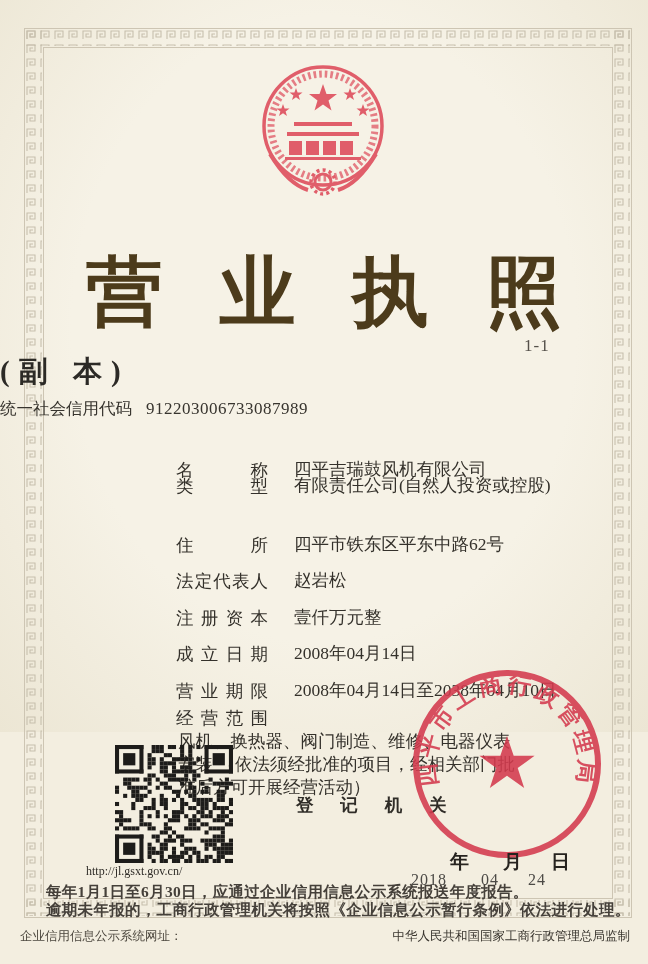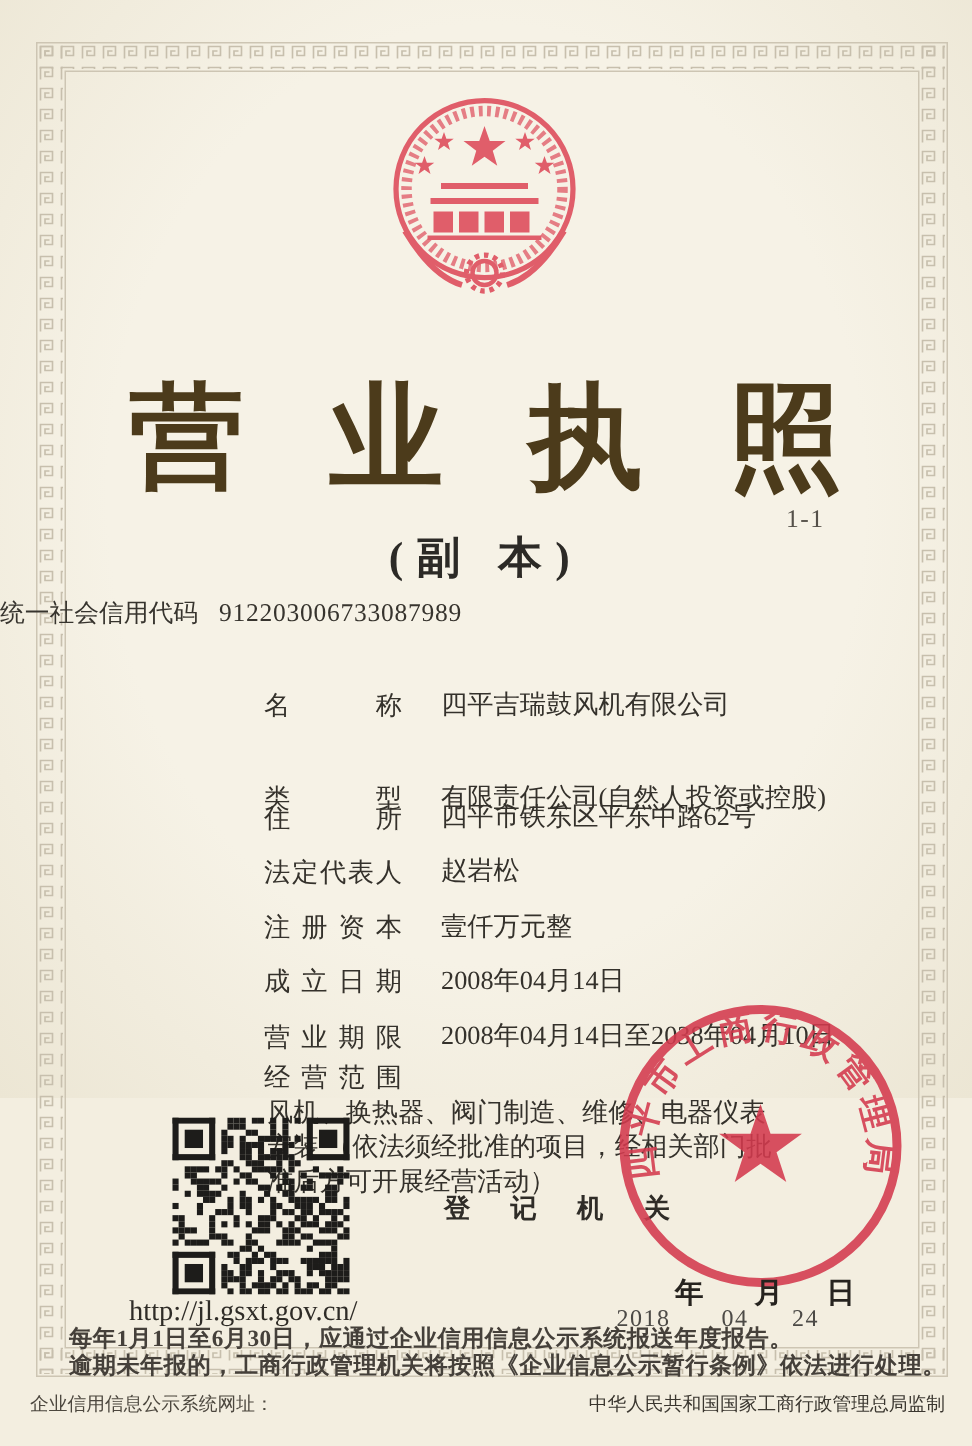--- a/index.html
+++ b/index.html
@@ -20,37 +20,37 @@
   .emblem{left:256px;top:62px;}
   
   .title{
     left:0;top:250px;width:648px;text-align:center;
     font-family:"Liberation Sans","DejaVu Sans",sans-serif;
     font-weight:bold;font-size:76px;line-height:1.1;
     letter-spacing:18px;text-indent:18px;
     color:#4c3b1b;
   }
   .subtitle{
-    left:0;top:352px;width:648px;text-align:center;
+    left:0;top:352px;width:648px;
     font-size:29px;letter-spacing:9px;color:#2c2a26;font-weight:bold;
   }
   .page-no{left:524px;top:336px;font-size:17px;color:#55514a;letter-spacing:1px;}
   .credit-line{left:0;top:398px;width:648px;text-align:left;font-size:16.5px;color:#37342e;}
   .credit-line .code{margin-left:14px;font-size:17px;letter-spacing:0.5px;}
   
   .row{position:absolute;left:152px;width:470px;font-size:17.5px;color:#34312b;}
   .row .lbl{
     display:inline-block;width:92px;vertical-align:top;
     text-align:justify;text-align-last:justify;color:#34312b;margin-left:24px;
   }
   .row .val{display:inline-block;margin-left:26px;vertical-align:top;max-width:345px;line-height:1.3;}
-  .r0{top:458px}.r1{top:520px}.r2{top:533px}.r3{top:569px}
+  .r0{top:458px}.r1{top:474px}.r2{top:533px}.r3{top:569px}
   .r4{top:606px}.r5{top:642px}.r6{top:679px}.r7{top:706px}
   .qr{left:112px;top:745px;}
-  .url{left:86px;top:864px;font-size:19px;color:#2f2c27;}
+  .url{left:86px;top:864px;font-size:12px;color:#2f2c27;}
   .registry{
     left:296px;top:793px;font-size:17.5px;font-weight:bold;
     letter-spacing:11px;color:#2f2c27;
     font-family:"Liberation Sans","DejaVu Sans",sans-serif;
   }
   .seal{left:407px;top:664px;opacity:0.88;}
   .date-lbl{top:849px;font-size:19px;font-weight:bold;color:#26231f;}
   .dl-y{left:450px}.dl-m{left:503px}.dl-d{left:551px}
   .date-val{top:871px;font-size:16px;color:#4c4a46;letter-spacing:1px;}
   .dv-y{left:411px}.dv-m{left:481px}.dv-d{left:528px}

